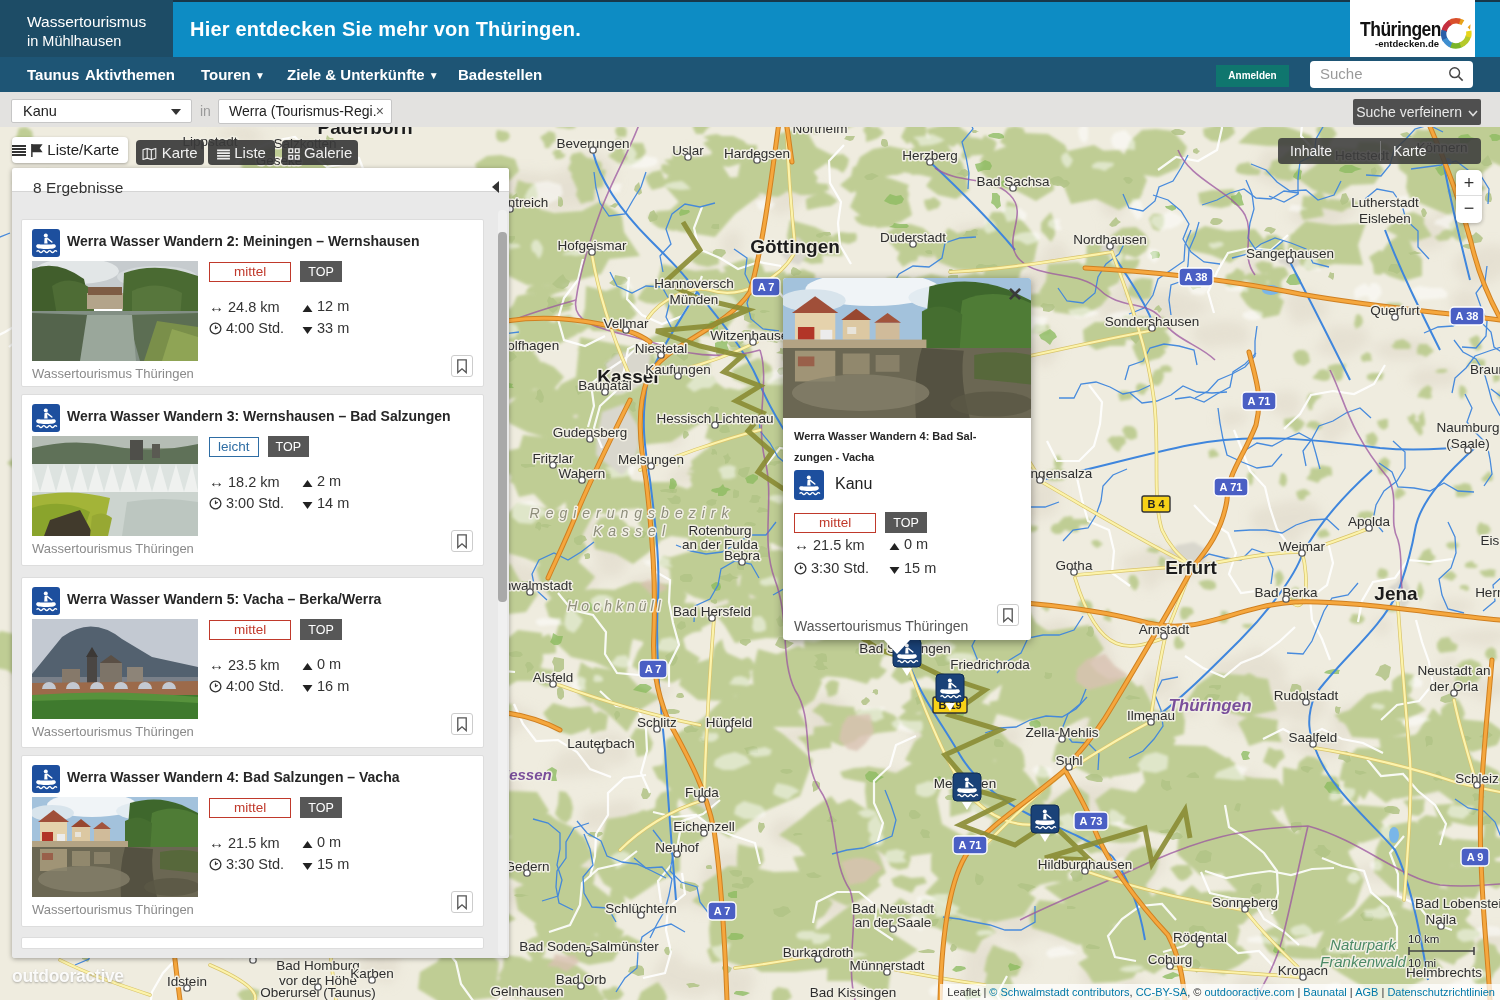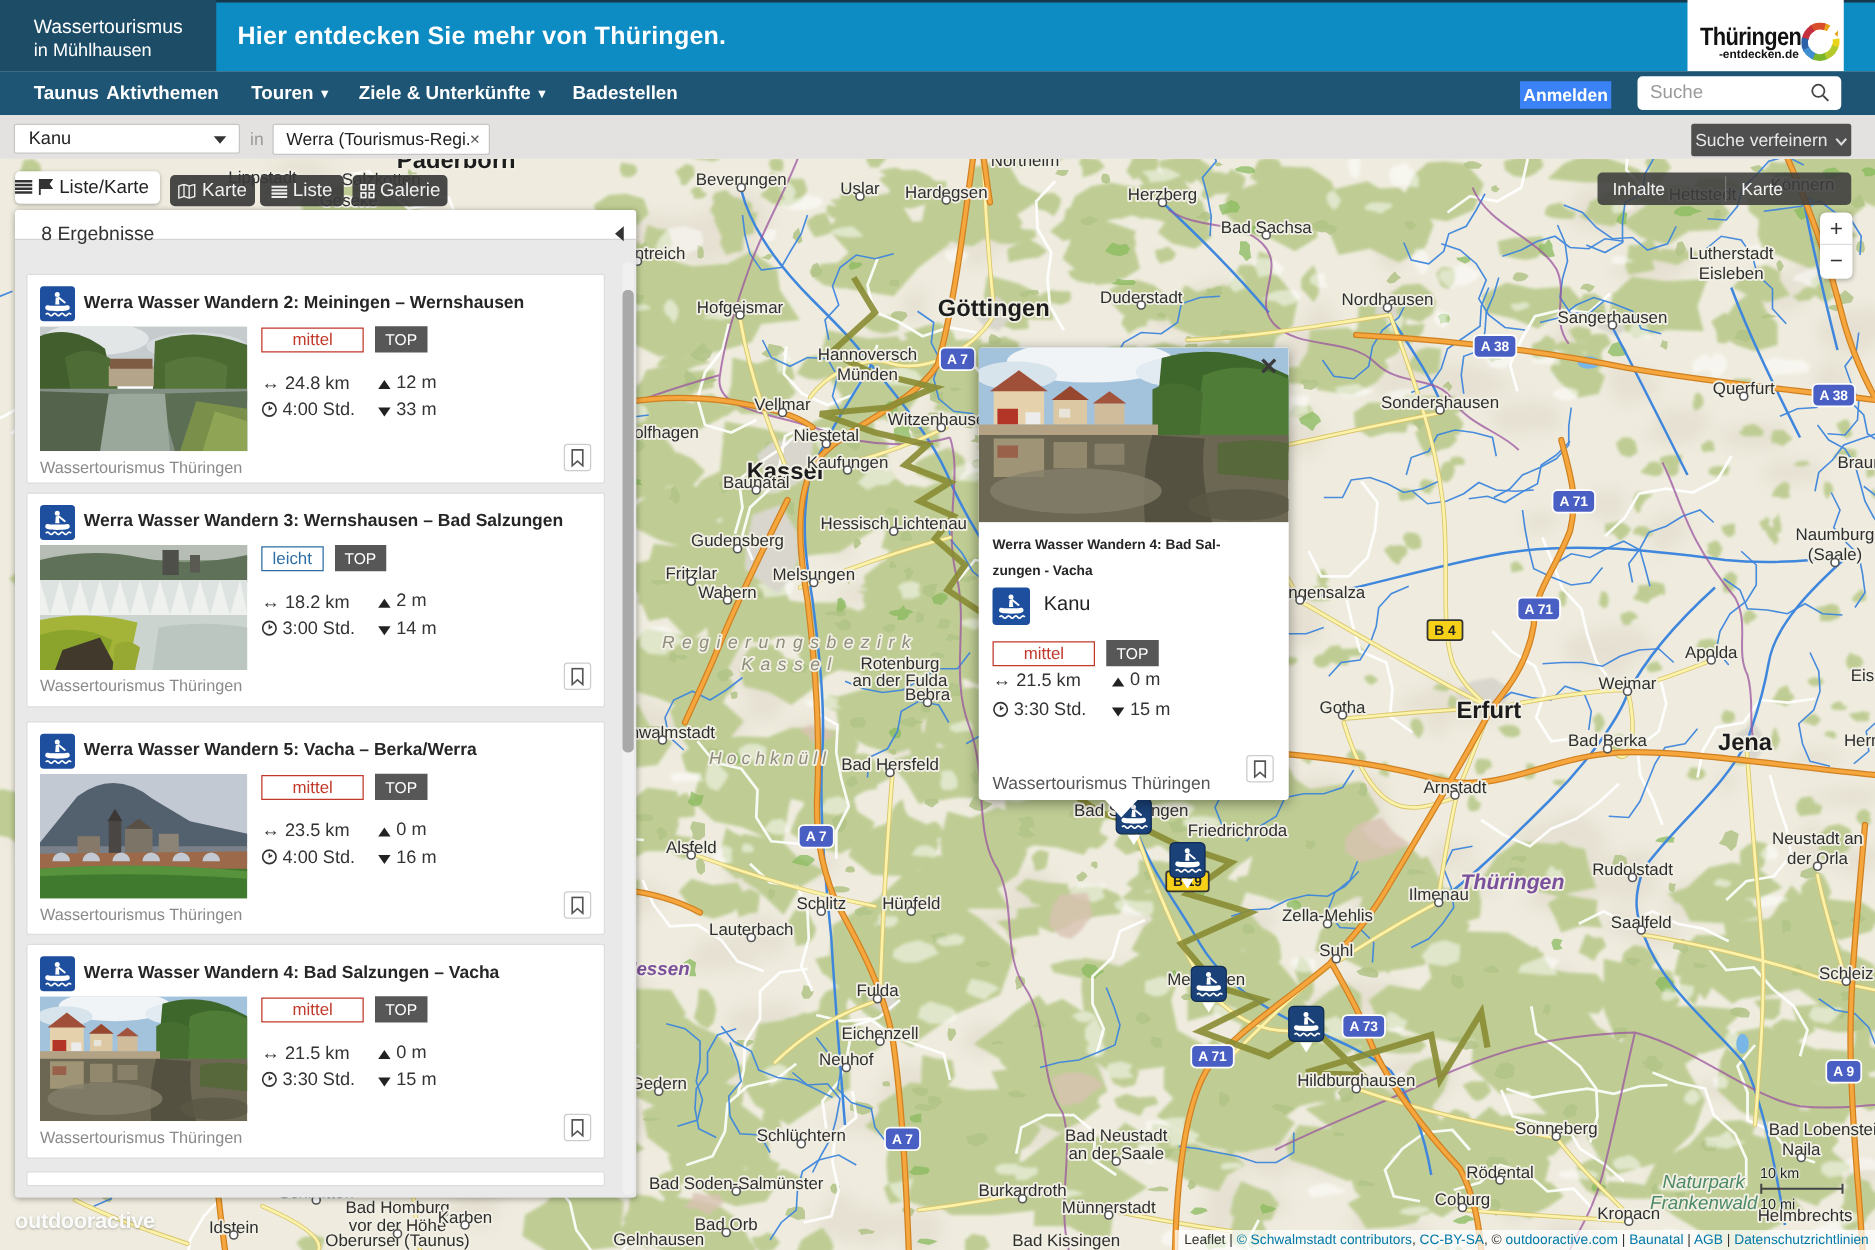--- a/index.html
+++ b/index.html
@@ -8,21 +8,21 @@
 #banner{position:absolute;top:0;left:0;width:1500px;height:57px;background:#0d8cc4;border-top:2px solid #17374a}
 #brand{position:absolute;top:0;left:0;width:173px;height:57px;background:#1d4c66;color:#fff;padding:13px 0 0 27px}
 #brand .b1{font-weight:normal;font-size:15.5px}
 #brand .b2{font-size:14.5px;margin-top:2px}
 #banner .slogan{position:absolute;left:190px;top:16px;color:#fff;font-size:20px;font-weight:bold;letter-spacing:.2px}
 #logo{position:absolute;top:0;left:1350px;width:125px;height:57px;background:#fff}
 #logo .t1{position:absolute;left:10px;top:19px;font-size:17.5px;font-weight:bold;color:#111;letter-spacing:-.5px;transform:scaleY(1.15)}
 #logo .t2{position:absolute;right:36px;top:38px;font-size:9.5px;font-weight:bold;color:#111}
 #nav{position:absolute;top:57px;left:0;width:1500px;height:35px;background:#1e5575;color:#fff}
 #nav .it{position:absolute;top:9px;font-weight:bold;font-size:15px}
-#anmelden{position:absolute;left:1216px;top:8px;width:73px;height:22px;background:#3b82f6;color:#fff;font-weight:bold;font-size:14px;text-align:center;line-height:22px}
+#anmelden{position:absolute;left:1216px;top:8px;width:73px;height:22px;background:#0f766e;color:#fff;font-weight:bold;font-size:10px;text-align:center;line-height:22px}
 #suche{position:absolute;left:1310px;top:4px;width:163px;height:27px;background:#fff;border-radius:4px;color:#9a9a9a;font-size:15px;line-height:26px;padding-left:10px}
 
 #filter{position:absolute;top:92px;left:0;width:1500px;height:35px;background:#e3e2e0}
 #selKanu{position:absolute;left:11px;top:7px;width:181px;height:24px;background:#fff;border:1px solid #c6c6c6;border-radius:2px;font-size:14.5px;color:#222;line-height:22px;padding-left:11px}
 #selKanu .ar{position:absolute;right:10px;top:9px;width:0;height:0;border-left:5px solid transparent;border-right:5px solid transparent;border-top:6px solid #333}
 #inlbl{position:absolute;left:200px;top:11px;color:#9a9a9a;font-size:14px}
 #chip{position:absolute;left:218px;top:7px;width:174px;height:25px;background:#fff;border:1px solid #c6c6c6;border-radius:2px;font-size:14px;color:#222;line-height:23px;padding-left:10px}
 #chip .tx{display:inline-block;width:148px;overflow:hidden;white-space:nowrap}
 #chip .x{position:absolute;right:7px;top:0px;color:#555;font-size:14px}
 #refine{position:absolute;left:1353px;top:7px;width:128px;height:26px;background:#4f4f4f;color:#e8e8e8;font-size:14px;text-align:center;line-height:26px;border-radius:2px}

